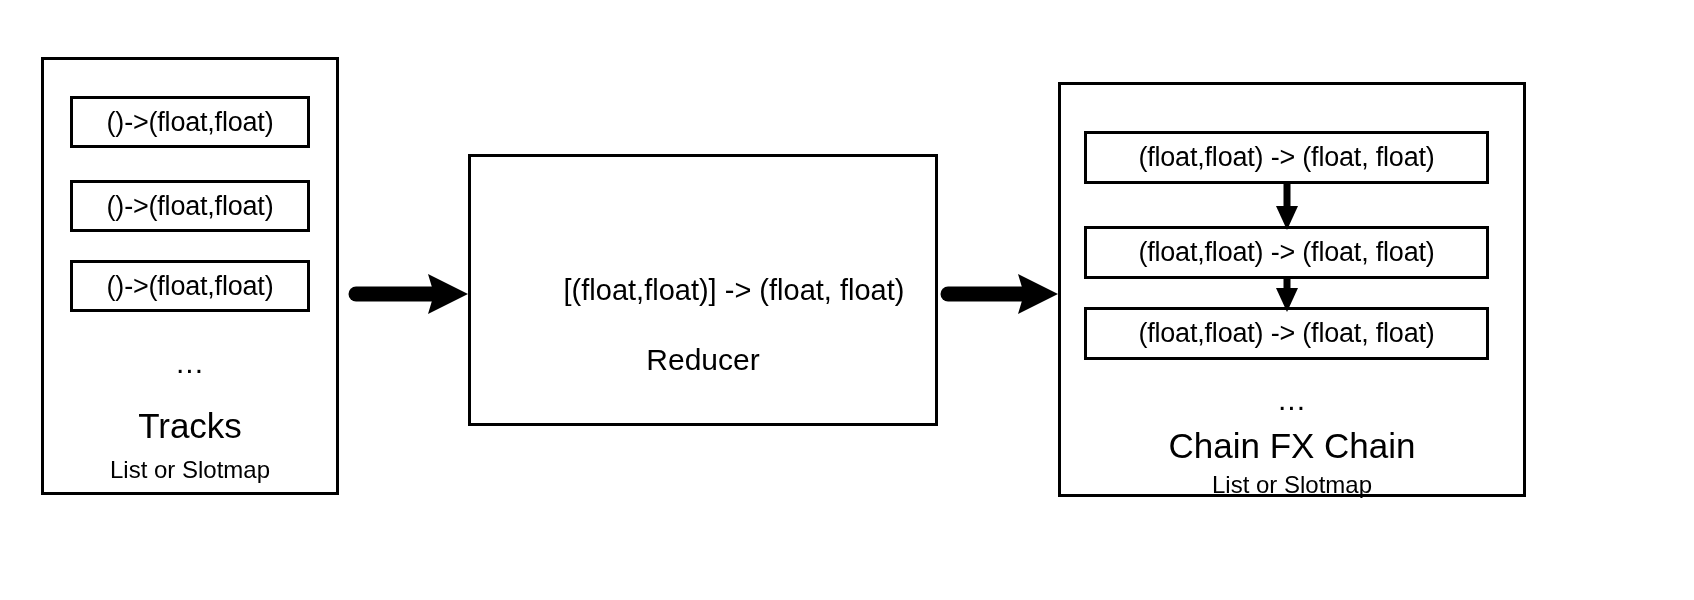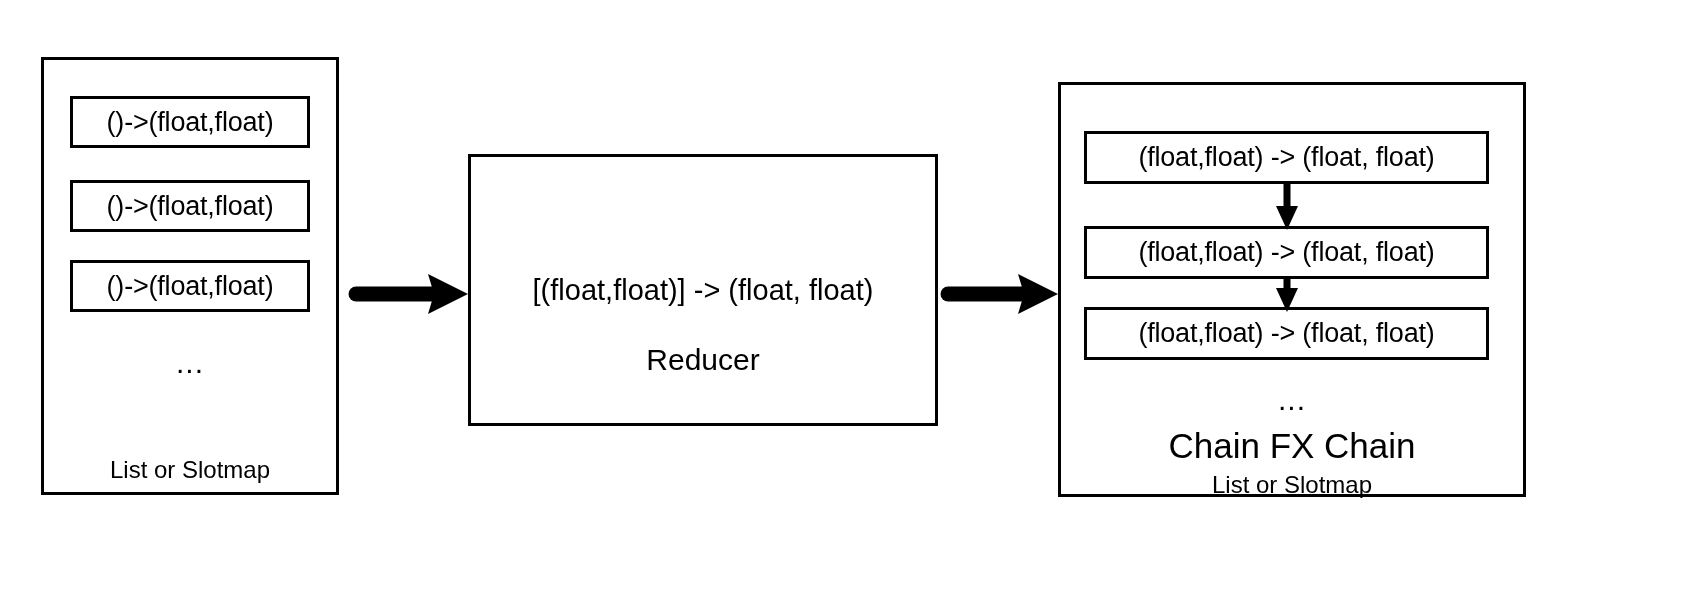--- a/index.html
+++ b/index.html
@@ -109,26 +109,27 @@
   <div class="sig-box" style="left:70px; top:180px; width:240px; height:52px;">
     <span class="sig-text">()-&gt;(float,float)</span>
   </div>
 
   <div class="sig-box" style="left:70px; top:260px; width:240px; height:52px;">
     <span class="sig-text">()-&gt;(float,float)</span>
   </div>
 
   <div class="ellipsis" style="left:41px; top:348px; width:298px;">...</div>
 
+  <div class="caption-main" style="left:41px; top:408px; width:298px;">Tracks</div>
 
   <div class="caption-sub" style="left:41px; top:458px; width:298px;">List or Slotmap</div>
 
   <div class="container-box" style="left:468px; top:154px; width:470px; height:272px;"></div>
 
-  <div class="reducer-sig" style="left:468px; top:276px; width:470px;">[(float,float)] -&gt; (float, float)</div>
+  <div class="reducer-sig" style="left:468px; top:276px; width:470px;padding-left:31px;">[(float,float)] -&gt; (float, float)</div>
 
   <div class="reducer-title" style="left:468px; top:345px; width:470px;">Reducer</div>
 
   <div class="container-box" style="left:1058px; top:82px; width:468px; height:415px;"></div>
 
   <div class="sig-box" style="left:1084px; top:131px; width:405px; height:53px;">
     <span class="sig-text">(float,float) -&gt; (float, float)</span>
   </div>
 
   <div class="sig-box" style="left:1084px; top:226px; width:405px; height:53px;">

